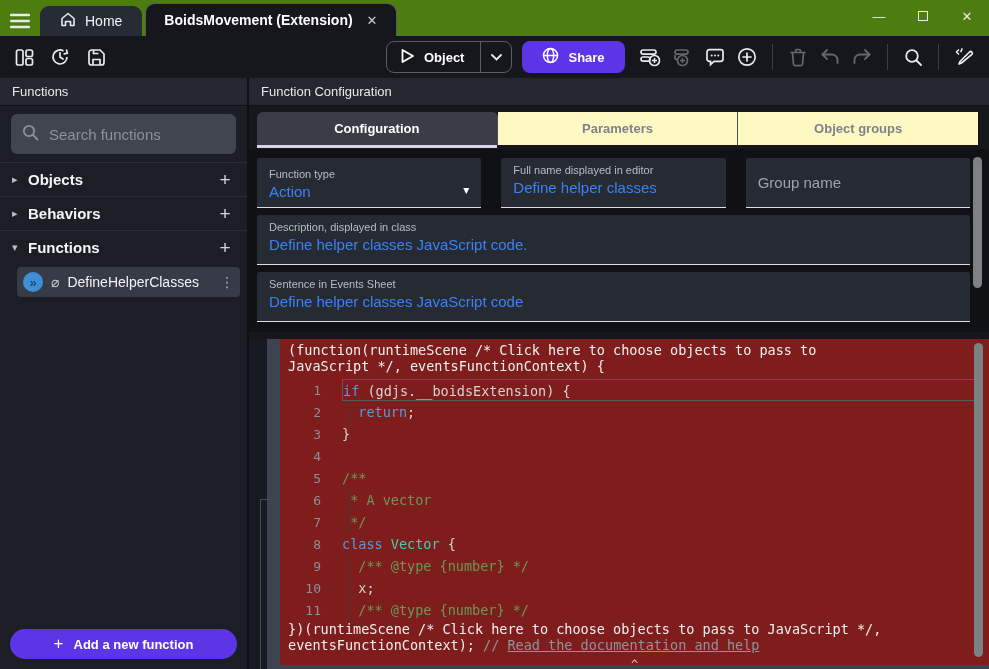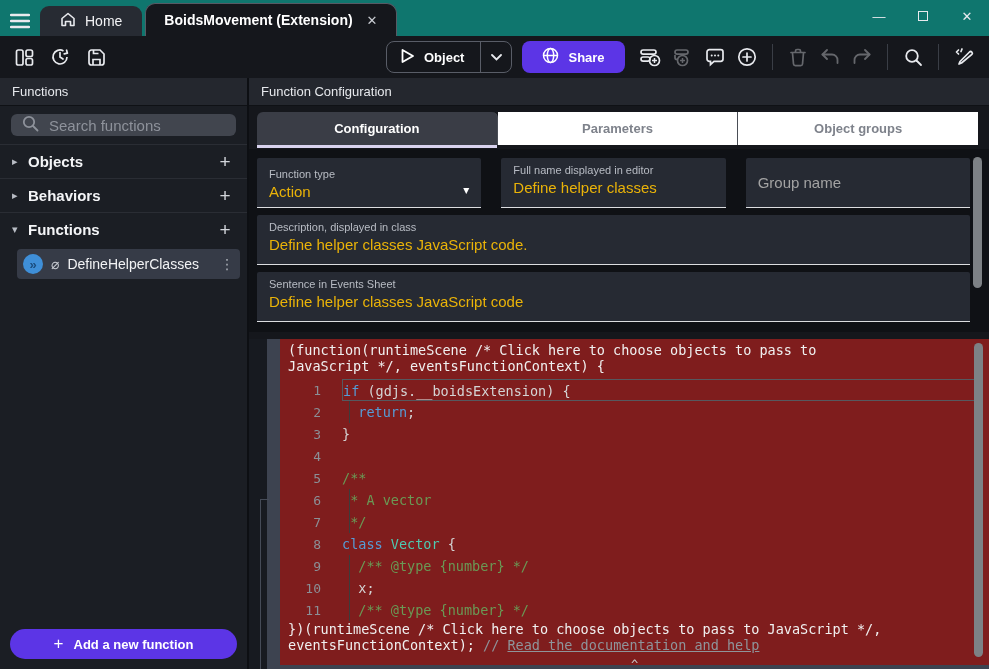--- a/index.html
+++ b/index.html
@@ -1,21 +1,21 @@
 <!DOCTYPE html>
 <html><head>
 <meta charset="utf-8">
 <style>
   * { margin:0; padding:0; box-sizing:border-box; }
   html,body { width:989px; height:669px; overflow:hidden; background:#101216;
     font-family:"Liberation Sans", sans-serif; }
   .app { width:989px; height:669px; background:#15171c; display:flex; flex-direction:column; color:#e8eaee; }
 
   
-  .titlebar { height:36px; display:flex; align-items:flex-end; background:#0f766e; position:relative; flex:0 0 auto; }
+  .titlebar { height:36px; display:flex; align-items:flex-end; background:#4d7c0f; position:relative; flex:0 0 auto; }
   .hamburger { width:40px; height:30px; display:flex; align-items:center; justify-content:center; cursor:pointer; }
   .tab-home { height:30px; background:#272b33; border-radius:9px 9px 0 0; display:flex; align-items:center; gap:9px;
     padding:0 20px; font-size:14px; color:#f2f3f5; cursor:pointer; }
   .tab-active { height:31px; margin-left:3px; background:#15171c; border:1px solid #565a64; border-bottom:none;
     border-radius:10px 10px 0 0; display:flex; align-items:center; gap:14px; padding:16px 18px; font-size:14px;
     font-weight:bold; color:#ffffff; }
   .tab-close { color:#c9ccd2; font-size:13px; cursor:pointer; font-weight:normal; }
   .win-controls { position:absolute; right:0; top:0; height:32px; display:flex; }
   .win-btn { width:44px; height:32px; display:flex; align-items:center; justify-content:center; color:#e8eaee;
     font-size:13px; cursor:pointer; }
@@ -37,21 +37,21 @@
   .preview-caret { width:30px; display:flex; align-items:center; justify-content:center; cursor:pointer; }
   .share-btn { height:32px; background:#5c35e6; border-radius:8px; display:flex; align-items:center; gap:9px;
     padding:0 20px; font-weight:bold; font-size:13px; color:#fff; cursor:pointer; }
 
   
   .body { flex:1; display:flex; min-height:0; background:#0d0f13; }
   .sidebar { width:247px; background:#1b1e24; display:flex; flex-direction:column; position:relative; }
   .panel-header { height:28px; background:#24272e; border-bottom:1px solid #0f1115; display:flex; align-items:center;
     padding:0 12px; font-size:13px; color:#e6e8ec; flex:0 0 auto; }
   .search-wrap { padding:8px 11px 8px 11px; }
-  .search-box { height:22px; background:#41454e; border-radius:6px; display:flex; align-items:center; gap:10px; padding:0 11px; cursor:text; }
+  .search-box { height:40px; background:#41454e; border-radius:6px; display:flex; align-items:center; gap:10px; padding:0 11px; cursor:text; }
   .search-box input { background:transparent; border:none; outline:none; color:#e8eaee; font-size:15px; width:100%;
     font-family:"Liberation Sans", sans-serif; }
   .search-box input::placeholder { color:#8e929b; }
   .tree-row { height:34px; display:flex; align-items:center; padding:0 12px; border-top:1px solid #2a2d34;
     cursor:pointer; }
   .tree-row:first-of-type { border-top:none; }
   .tree-chevron { width:16px; color:#b9bdc5; font-size:11px; }
   .tree-label { flex:1; font-weight:bold; font-size:15px; color:#f4f5f7; }
   .tree-plus { color:#d2d5da; font-size:19px; font-weight:normal; width:20px; text-align:center; cursor:pointer; }
   .fn-item { margin:3px 7px 3px 17px; height:30px; background:#363b47; border-radius:4px; display:flex;
@@ -62,32 +62,32 @@
   .fn-label { flex:1; font-size:14px; color:#f2f3f5; white-space:nowrap; overflow:hidden; }
   .fn-menu { color:#aeb2ba; font-size:14px; width:14px; text-align:center; cursor:pointer; }
   .add-fn-btn { position:absolute; left:10px; right:10px; bottom:10px; height:30px; background:#5c35e6;
     border-radius:15px; display:flex; align-items:center; justify-content:center; gap:10px; color:#fff;
     font-weight:bold; font-size:13px; cursor:pointer; }
   .add-fn-plus { font-size:17px; font-weight:normal; }
 
   .main { flex:1; display:flex; flex-direction:column; margin-left:2px; background:#15171c; min-width:0; }
   .tabbar { display:flex; margin:6px 11px 0 8px; height:33px; flex:0 0 auto; }
   .tab { flex:1; display:flex; align-items:center; justify-content:center; font-weight:bold; font-size:13px;
-    background:#ffffff; color:#7e828b; cursor:pointer; border-right:1px solid #4a4e56; position:relative; }
+    background:#fef9c3; color:#7e828b; cursor:pointer; border-right:1px solid #4a4e56; position:relative; }
   .tab:last-child { border-right:none; }
   .tab.active { background:#3a3d46; color:#ffffff; border-radius:6px 6px 0 0; }
   .tab.active::after { content:""; position:absolute; left:0; right:0; bottom:-3px; height:3px; background:#d8d2ee; }
 
   .form-area { background:#0f1115; margin-top:4px; padding:9px 19px 10px 8px; display:flex; flex-direction:column;
     gap:7px; position:relative; flex:0 0 auto; }
   .form-row { display:flex; gap:20px; }
   .field { background:#262a33; border-bottom:1px solid #dcdde0; border-radius:2px 2px 0 0; padding:6px 12px 7px;
     min-height:50px; cursor:text; }
   .field .flabel { font-size:11px; color:#b8bcc4; margin-bottom:3px; }
-  .field .fvalue { font-size:15px; color:#eab308; }
+  .field .fvalue { font-size:15px; color:#3b82f6; }
   .f-grow { flex:1; }
   .dropdown-field { display:flex; align-items:flex-end; justify-content:space-between; cursor:pointer; }
   .dd-caret { color:#ffffff; font-size:12px; padding-bottom:3px; }
   .placeholder-field { display:flex; align-items:center; }
   .placeholder-field .fvalue { color:#a3a3a3; }
   .form-scrollbar { position:absolute; right:7px; top:8px; width:9px; height:131px; background:#7d8185; border-radius:5px; cursor:grab; }
 
   
   .code-section { flex:1; margin-top:7px; background:#171a20; position:relative; display:flex; min-height:0; }
   .code-gutter { width:18px; position:relative; }

